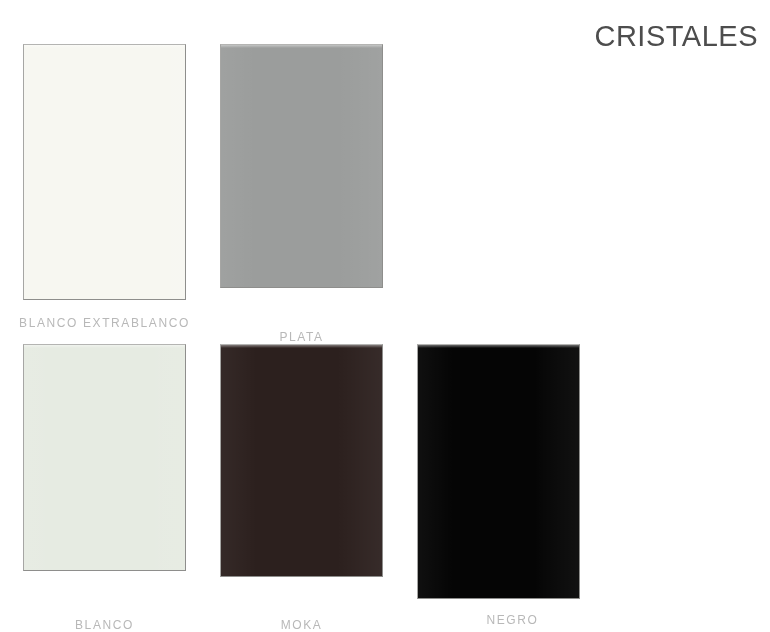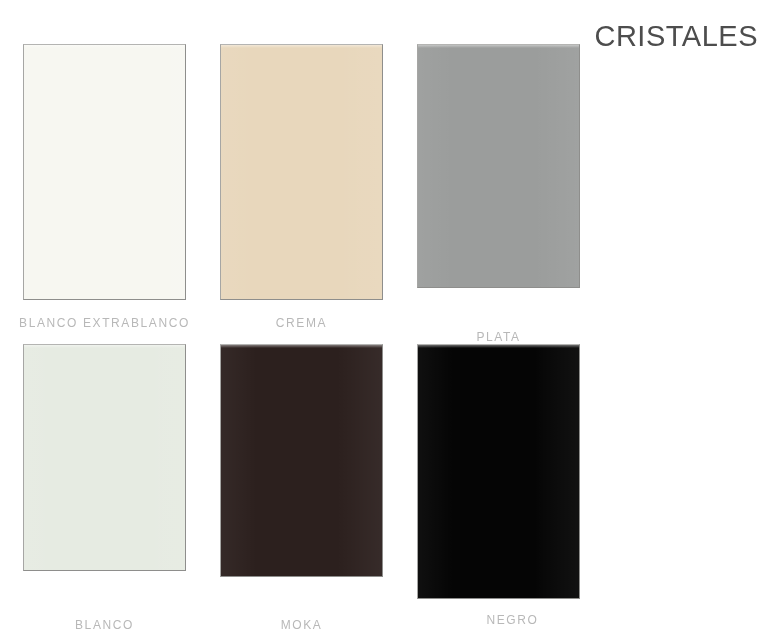--- a/index.html
+++ b/index.html
@@ -133,24 +133,20 @@
 
   <div class="swatch-grid">
 
     <div class="swatch-row row-1">
 
       <div class="swatch-cell">
         <div class="swatch-chip" style="background-color: rgb(247, 247, 241);"></div>
         <div class="swatch-label" style="color: rgb(184, 184, 184);">BLANCO  EXTRABLANCO</div>
       </div>
 
-      <div class="swatch-cell">
-        <div class="swatch-chip" style="background-color: rgb(232, 215, 188);"></div>
-        <div class="swatch-label" style="color: rgb(184, 184, 184);">CREMA</div>
-      </div>
 
       <div class="swatch-cell">
         <div class="swatch-chip" style="background-color: rgb(155, 157, 156);"></div>
         <div class="swatch-label" style="color: rgb(184, 184, 184); margin-top: 42px;">PLATA</div>
       </div>
 
 
     </div>
 
     <div class="swatch-row row-2">

